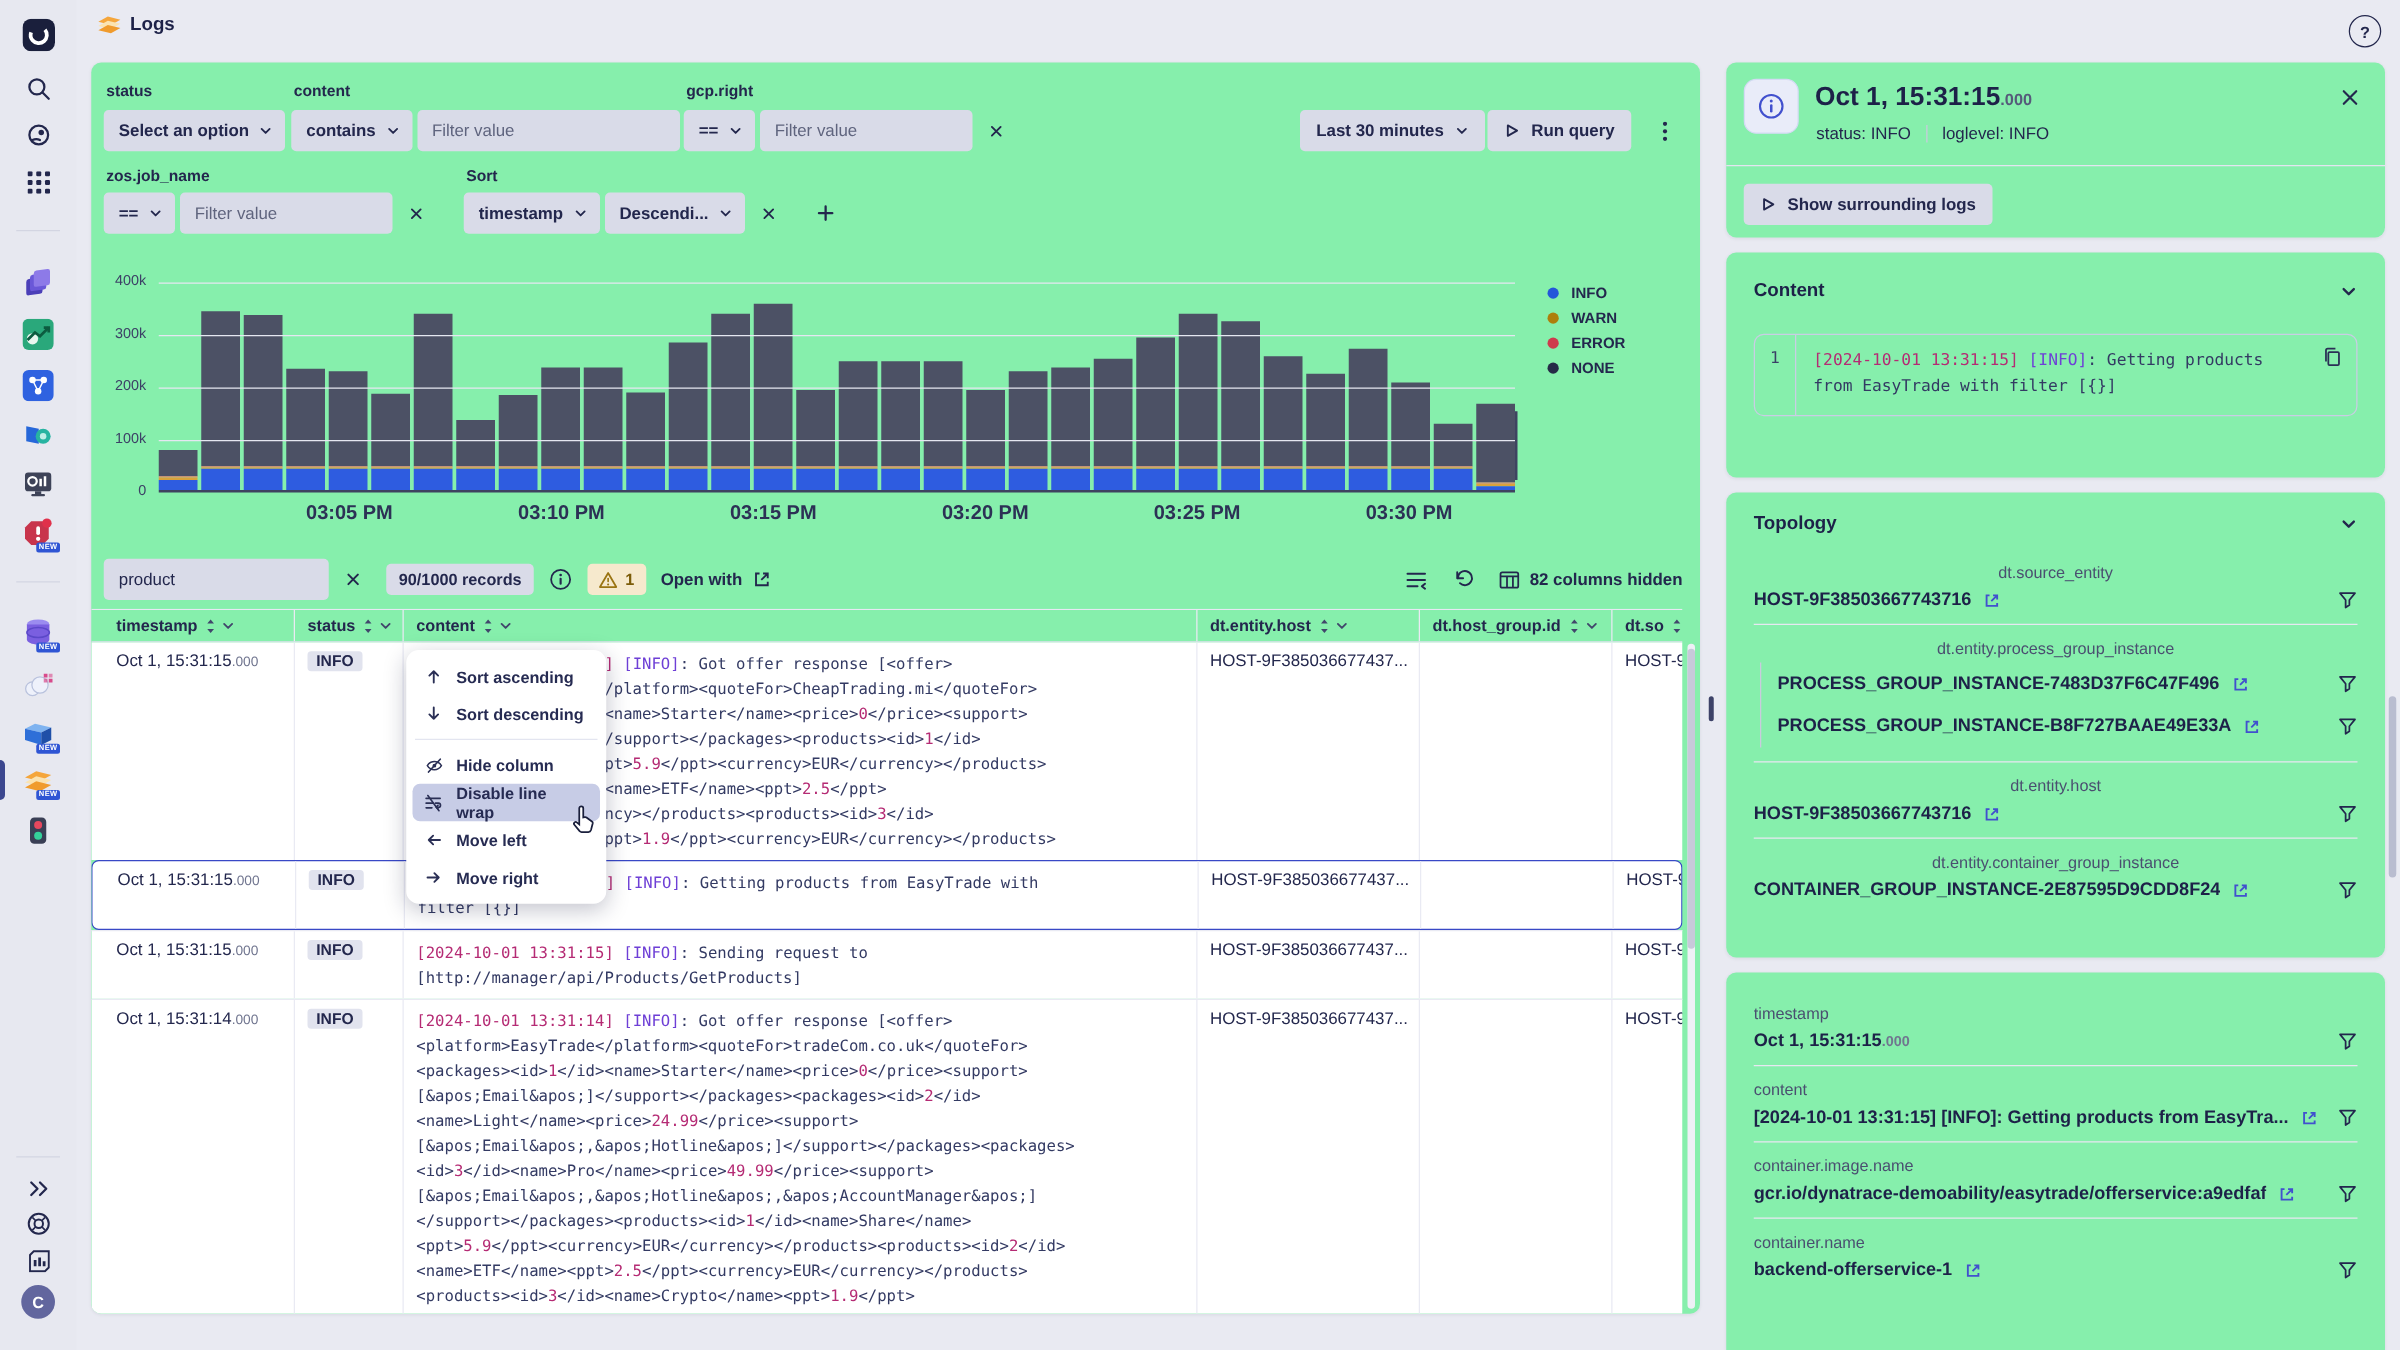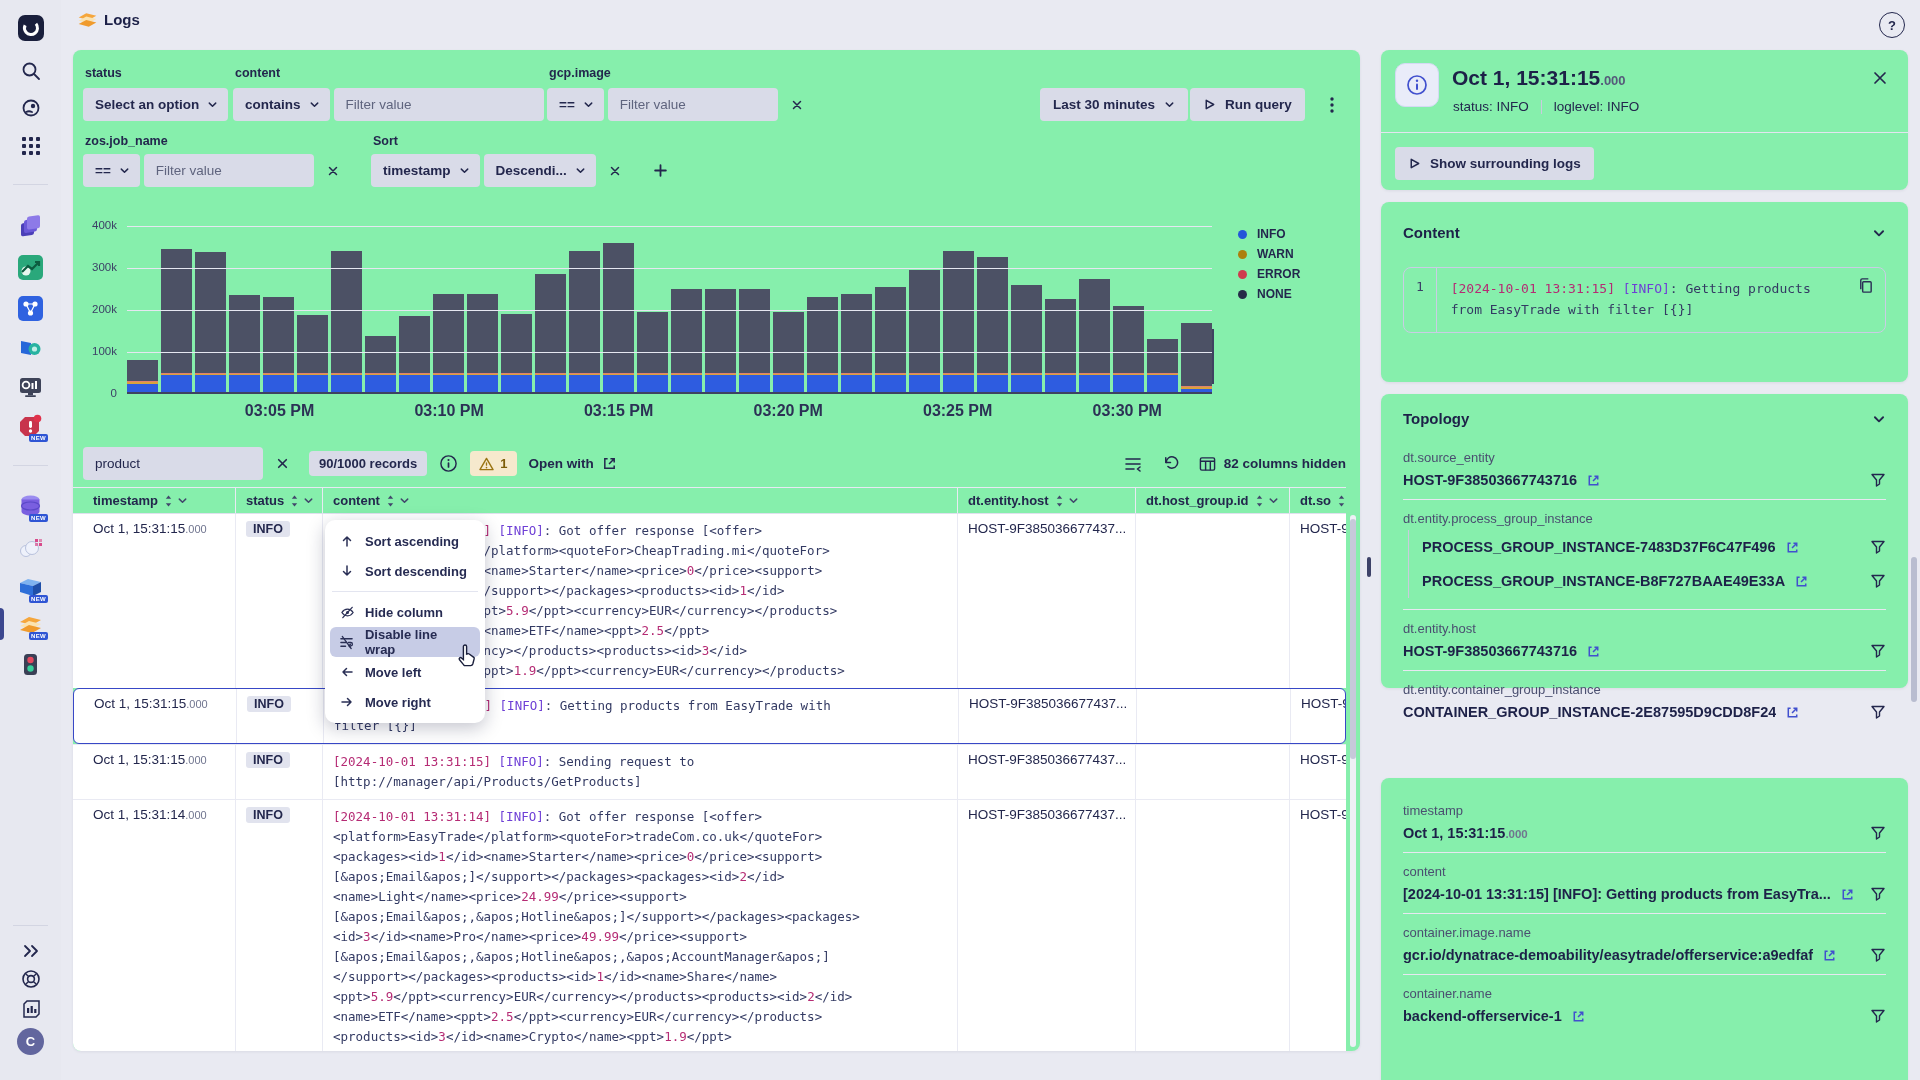--- a/index.html
+++ b/index.html
@@ -101,21 +101,21 @@
   #p-head .hr { position:absolute; left:0; right:0; top:82px; height:1px; background:#e3e5f0; }
   #show-surround { position:absolute; left:14px; top:97px; }
   .sec-title { font-size:15px; font-weight:700; color:#1d2148; }
   .sec-head { display:flex; align-items:center; justify-content:space-between; padding-top:22px; }
   .sec-chev { color:#23274d; cursor:pointer; }
   #p-content { top:202px; height:180px; }
   #code-block { position:relative; margin-top:26px; border:1px solid #c9cde4; border-radius:8px; display:flex; min-height:66px; }
   #code-gutter { width:50px; border-right:1px solid #c9cde4; display:flex; justify-content:center; padding-top:11px; font-family:"DejaVu Sans Mono",monospace; font-size:13px; color:#3a3f66; }
   #code-text { padding:10px 40px 10px 14px; font-family:"DejaVu Sans Mono",monospace; font-size:13px; line-height:21px; color:#333a63; }
   #copy-btn { position:absolute; right:11px; top:9px; color:#2a2f55; cursor:pointer; }
-  #p-topology { top:394px; height:294px; }
+  #p-topology { top:394px; height:372px;text-align:center; }
   #p-fields { top:778px; height:310px; }
   .kv { padding:11px 0; border-top:1px solid #e7e8f1; }
   .kv:first-of-type { border-top:none; }
   .kv .k { font-size:13px; color:#4a4f70; }
   .vrow { display:flex; align-items:center; margin-top:7px; }
   .vrow .v { font-size:14.5px; font-weight:600; color:#1d2148; white-space:nowrap; overflow:hidden; }
   .vrow .v .ms { font-size:11.5px; color:#70758f; }
   .oi { margin-left:9px; color:#4150ce; cursor:pointer; flex:none; }
   .funnel { margin-left:auto; color:#23274d; cursor:pointer; flex:none; }
   .tree { border-left:1px solid #c9cbdd; margin-left:5px; padding-left:13px; margin-top:4px; }
@@ -314,21 +314,21 @@
           <span>
             <svg width="11" height="11" viewBox="0 0 12 12">
               <path d="M2.5 4.5l3.5 3.5 3.5-3.5" fill="none" stroke="currentColor" stroke-width="1.6" stroke-linecap="round" stroke-linejoin="round"></path>
             </svg>
           </span>
         </div>
         <div class="ctl input" style="width: 210px;">
           <span>Filter value</span>
         </div>
       </div>
-      <div class="f-label" style="left: 476px; top: 16px;">gcp.image</div>
+      <div class="f-label" style="left: 476px; top: 16px;">gcp.right</div>
       <div class="f-group" style="left: 474px; top: 38px;">
         <div class="ctl select">
           <span>==</span>
           <span>
             <svg width="11" height="11" viewBox="0 0 12 12">
               <path d="M2.5 4.5l3.5 3.5 3.5-3.5" fill="none" stroke="currentColor" stroke-width="1.6" stroke-linecap="round" stroke-linejoin="round"></path>
             </svg>
           </span>
         </div>
         <div class="ctl input" style="width: 170px;">

